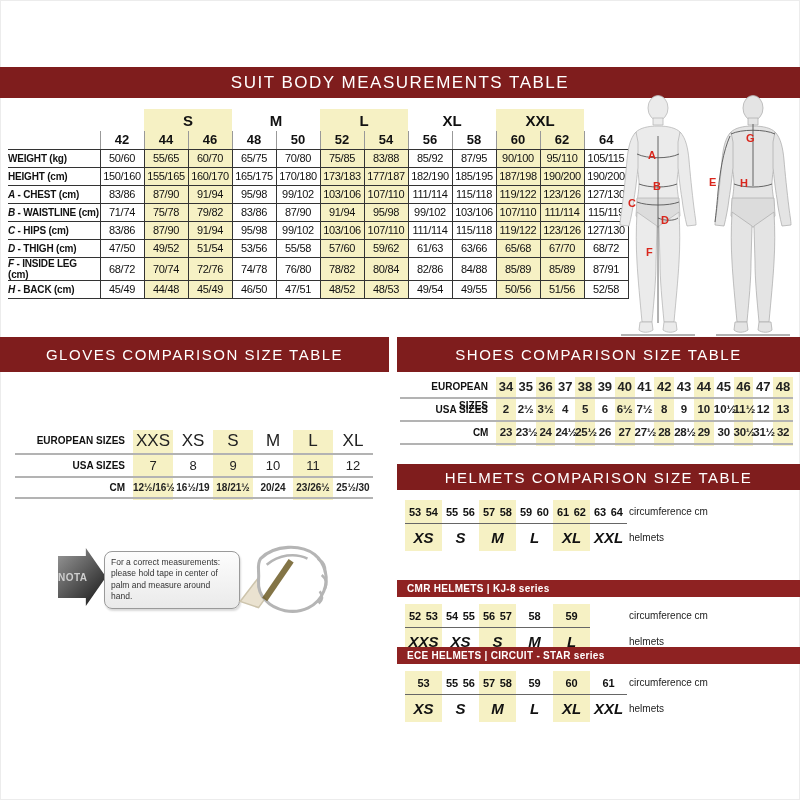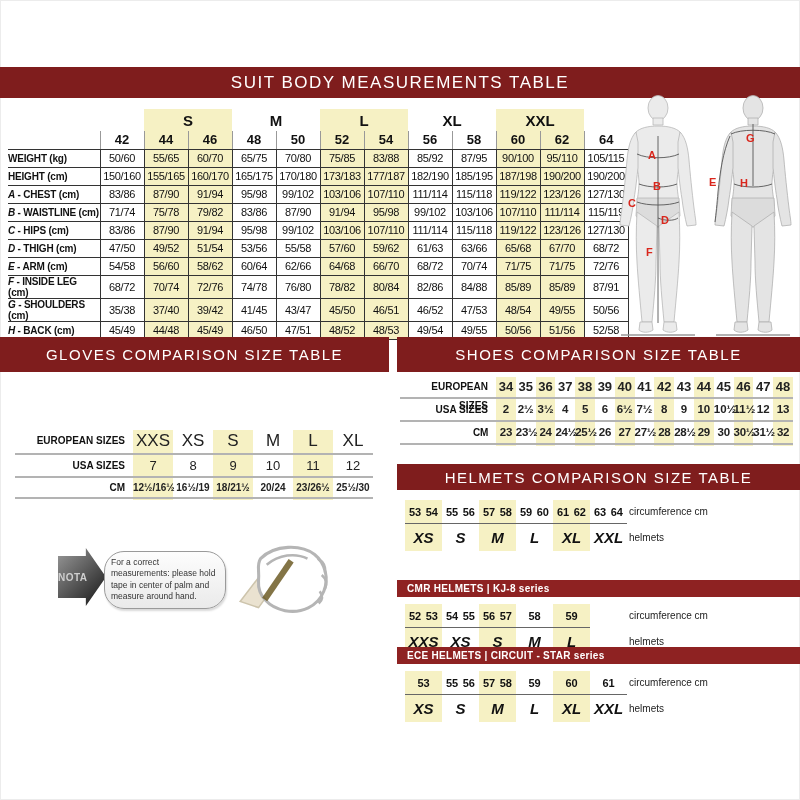--- a/index.html
+++ b/index.html
@@ -44,21 +44,21 @@
 .hrow{display:flex;margin-top:7px;padding-left:8px;position:relative}
 .hgroup{width:37px}
 .hnums{height:24px;display:flex;align-items:center;justify-content:space-between;padding:0 4px;font-size:11px;font-weight:bold;border-bottom:1px solid #666}
 .hnums.single{justify-content:center}
 .hsize{height:27px;display:flex;align-items:center;justify-content:center;font-size:15px;font-weight:bold;font-style:italic}
 .hlabels{position:absolute;left:232px;top:0;font-size:10px;color:#222}
 .hlabels div:first-child{height:24px;line-height:24px}
 .hlabels div:last-child{height:27px;line-height:27px}
 
 .nota-arrow{position:absolute;left:58px;top:548px;width:48px;height:58px;background:linear-gradient(135deg,#9a9a9a,#141414);clip-path:polygon(0 14%,58% 14%,58% 0,100% 50%,58% 100%,58% 86%,0 86%);display:flex;align-items:center;color:#cfcfcf;font-size:10px;font-weight:bold;letter-spacing:.5px}
-.nota-bubble{position:absolute;left:104px;top:551px;width:122px;border:1px solid #9a9a9a;border-radius:20px;background:linear-gradient(#fdfdfd,#eaeaea);padding:5px 6px;font-size:8.5px;line-height:1.35;color:#333;box-shadow:1px 2px 2px rgba(0,0,0,.15)}
+.nota-bubble{position:absolute;left:104px;top:551px;width:136px;border:1px solid #9a9a9a;border-radius:8px;background:linear-gradient(#fdfdfd,#eaeaea);padding:5px 6px;font-size:8.5px;line-height:1.35;color:#333;box-shadow:1px 2px 2px rgba(0,0,0,.15)}
 .thumb{position:absolute;left:232px;top:536px}
 </style>
 </head>
 <body>
 
 <div class="page">
 
   <div class="bar suit-bar">
     <span>SUIT BODY MEASUREMENTS TABLE</span>
   </div>
@@ -189,63 +189,33 @@
           <td class="v">55/58</td>
           <td class="v hl">57/60</td>
           <td class="v hl">59/62</td>
           <td class="v">61/63</td>
           <td class="v">63/66</td>
           <td class="v hl">65/68</td>
           <td class="v hl">67/70</td>
           <td class="v">68/72</td>
         </tr>
         <tr>
-          <td class="lbl"><i>E</i> - ARM (cm)</td>
-          <td class="v">54/58</td>
-          <td class="v hl">56/60</td>
-          <td class="v hl">58/62</td>
-          <td class="v">60/64</td>
-          <td class="v">62/66</td>
-          <td class="v hl">64/68</td>
-          <td class="v hl">66/70</td>
-          <td class="v">68/72</td>
-          <td class="v">70/74</td>
-          <td class="v hl">71/75</td>
-          <td class="v hl">71/75</td>
-          <td class="v">72/76</td>
-        </tr>
-        <tr>
           <td class="lbl"><i>F</i> - INSIDE LEG (cm)</td>
           <td class="v">68/72</td>
           <td class="v hl">70/74</td>
           <td class="v hl">72/76</td>
           <td class="v">74/78</td>
           <td class="v">76/80</td>
           <td class="v hl">78/82</td>
           <td class="v hl">80/84</td>
           <td class="v">82/86</td>
           <td class="v">84/88</td>
           <td class="v hl">85/89</td>
           <td class="v hl">85/89</td>
           <td class="v">87/91</td>
-        </tr>
-        <tr>
-          <td class="lbl"><i>G</i> - SHOULDERS (cm)</td>
-          <td class="v">35/38</td>
-          <td class="v hl">37/40</td>
-          <td class="v hl">39/42</td>
-          <td class="v">41/45</td>
-          <td class="v">43/47</td>
-          <td class="v hl">45/50</td>
-          <td class="v hl">46/51</td>
-          <td class="v">46/52</td>
-          <td class="v">47/53</td>
-          <td class="v hl">48/54</td>
-          <td class="v hl">49/55</td>
-          <td class="v">50/56</td>
         </tr>
         <tr>
           <td class="lbl"><i>H</i> - BACK (cm)</td>
           <td class="v">45/49</td>
           <td class="v hl">44/48</td>
           <td class="v hl">45/49</td>
           <td class="v">46/50</td>
           <td class="v">47/51</td>
           <td class="v hl">48/52</td>
           <td class="v hl">48/53</td>

